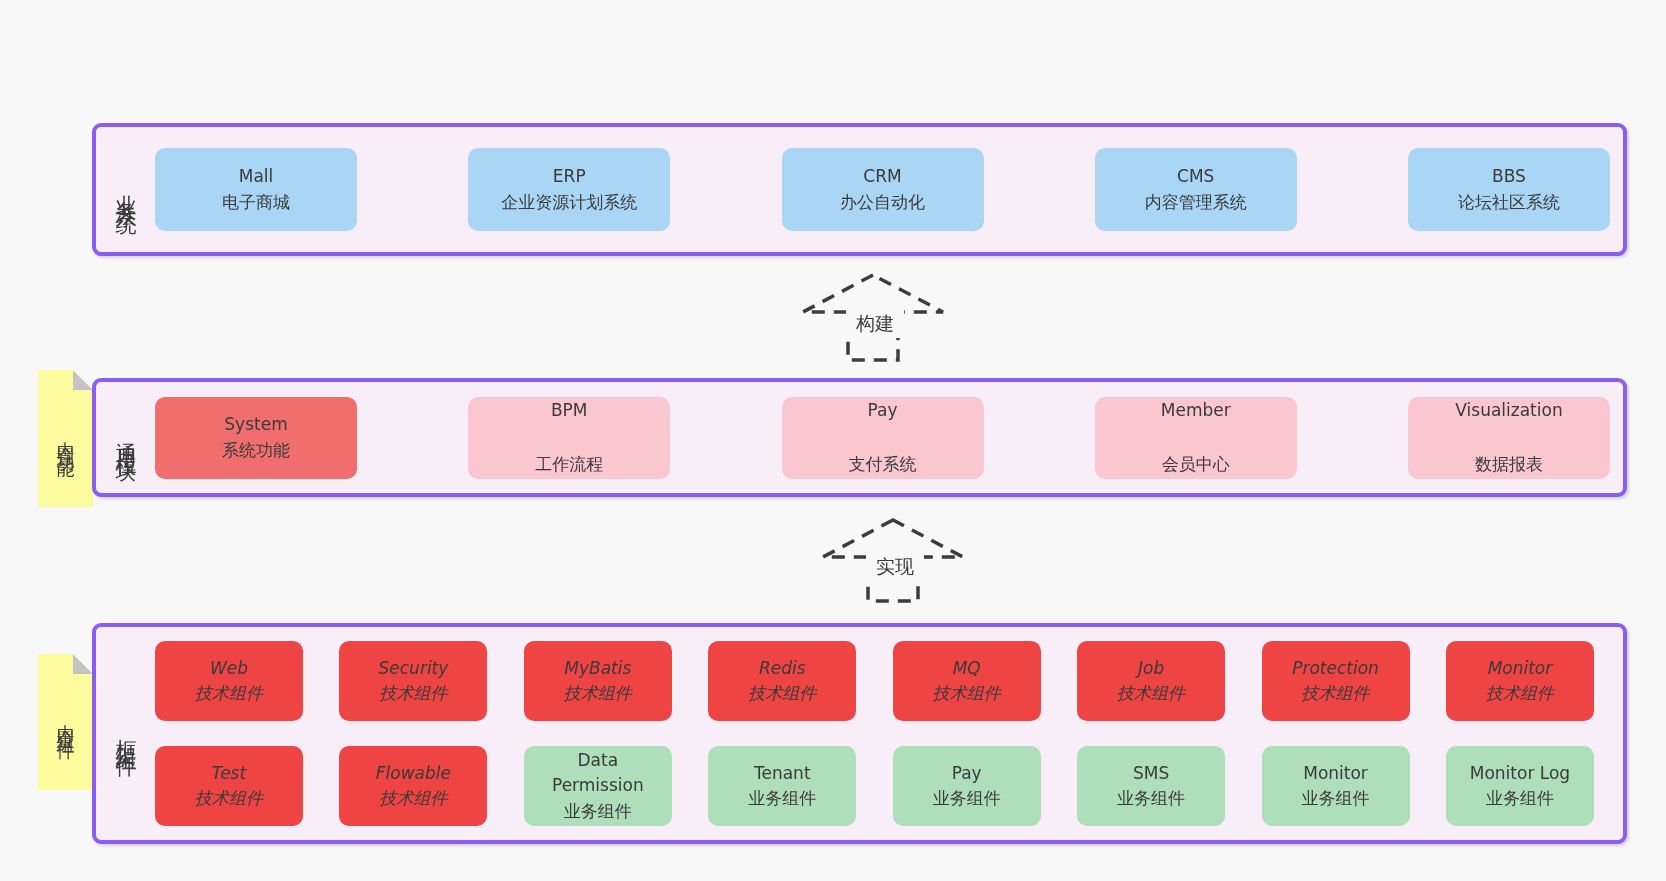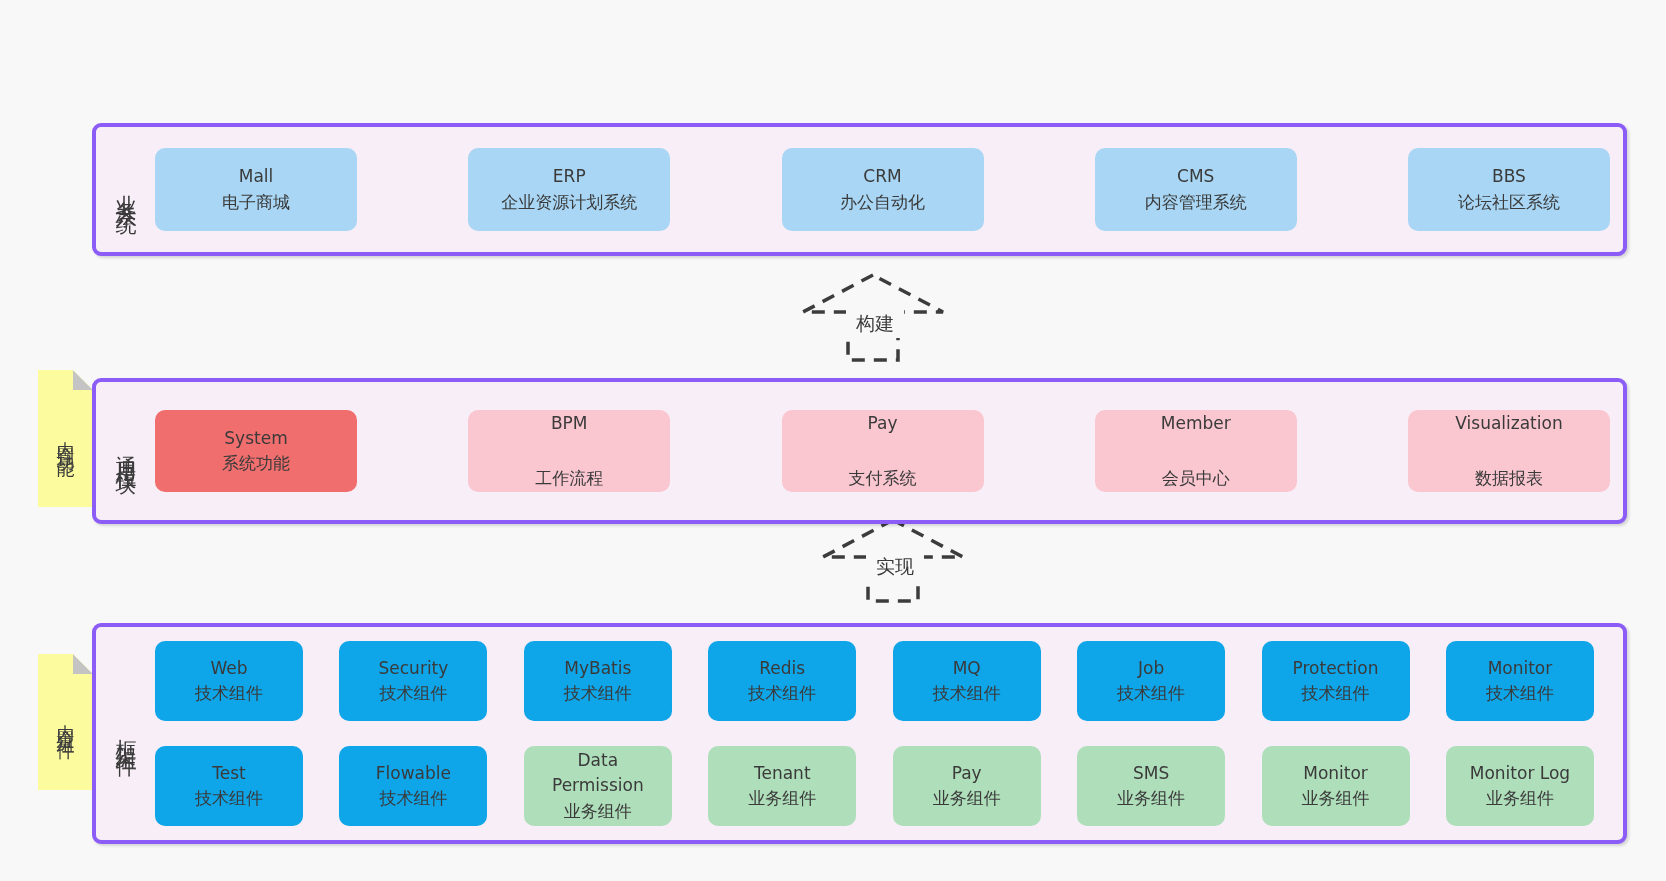--- a/index.html
+++ b/index.html
@@ -9,21 +9,21 @@
     font-family:"DejaVu Sans","Liberation Sans",sans-serif;
     color:#3a3a3a;
   }
   .band {
     position:absolute; left:92px; width:1535px; box-sizing:border-box;
     background:#f8eef7; border:4px solid #8b5cf6; border-radius:9px;
     display:flex; z-index:2;
     box-shadow:2px 2px 3px rgba(0,0,0,0.14);
   }
   .band-1 { top:123px; height:133px; }
-  .band-2 { top:378px; height:146px; }
+  .band-2 { top:378px; height:119px; }
   .band-3 { top:623px; height:221px; }
   .band-label {
     width:59px; flex:0 0 59px; display:flex; align-items:center; justify-content:center;
     font-size:21px;
   }
   .v-text {
     writing-mode:vertical-lr; text-orientation:upright;
     letter-spacing:6px; line-height:1;
   }
   .band-content {
@@ -37,21 +37,21 @@
     display:flex; flex-direction:column; align-items:center; justify-content:center;
     text-align:center; font-size:17px; line-height:1.5;
   }
   .band-1 .box { width:202px; height:83px; }
   .band-2 .box { width:202px; height:82px; }
   .band-3 .box { width:148px; height:80px; }
   .box-name, .box-desc { white-space:pre-line; }
   .blue  { background:#a8d6f4; }
   .red   { background:#f06e6e; }
   .pink  { background:#fac7d1;gap:29px; }
-  .green { background:#0ea5e9; }
+  .green { background:#ef4444;font-style:italic; }
   .lgreen{ background:#afdeba; }
   .sticky {
     position:absolute; left:38px; width:55px; z-index:1;
     background:#fcfc9e;
     display:flex; align-items:center; justify-content:center;
     font-size:18px;
     clip-path:polygon(0 0, calc(100% - 20px) 0, 100% 20px, 100% 100%, 0 100%);
     box-shadow:2px 2px 3px rgba(0,0,0,0.14);
   }
   .sticky-features   { top:370px; height:137px; }

